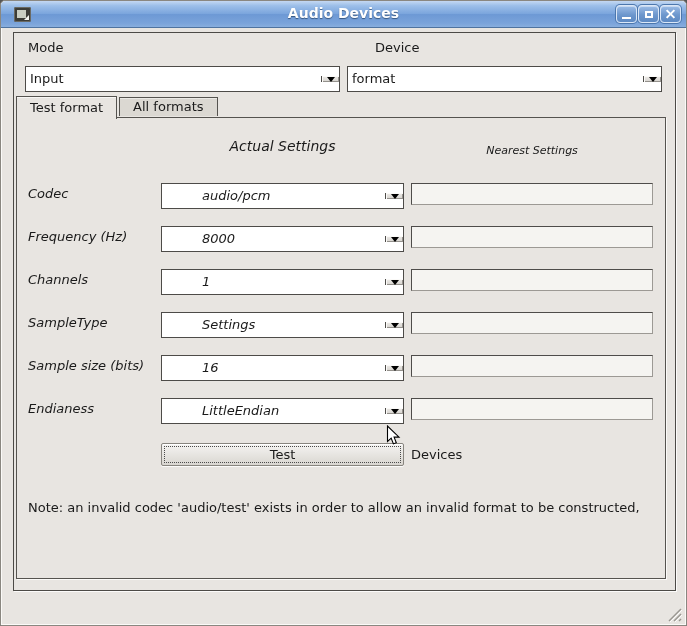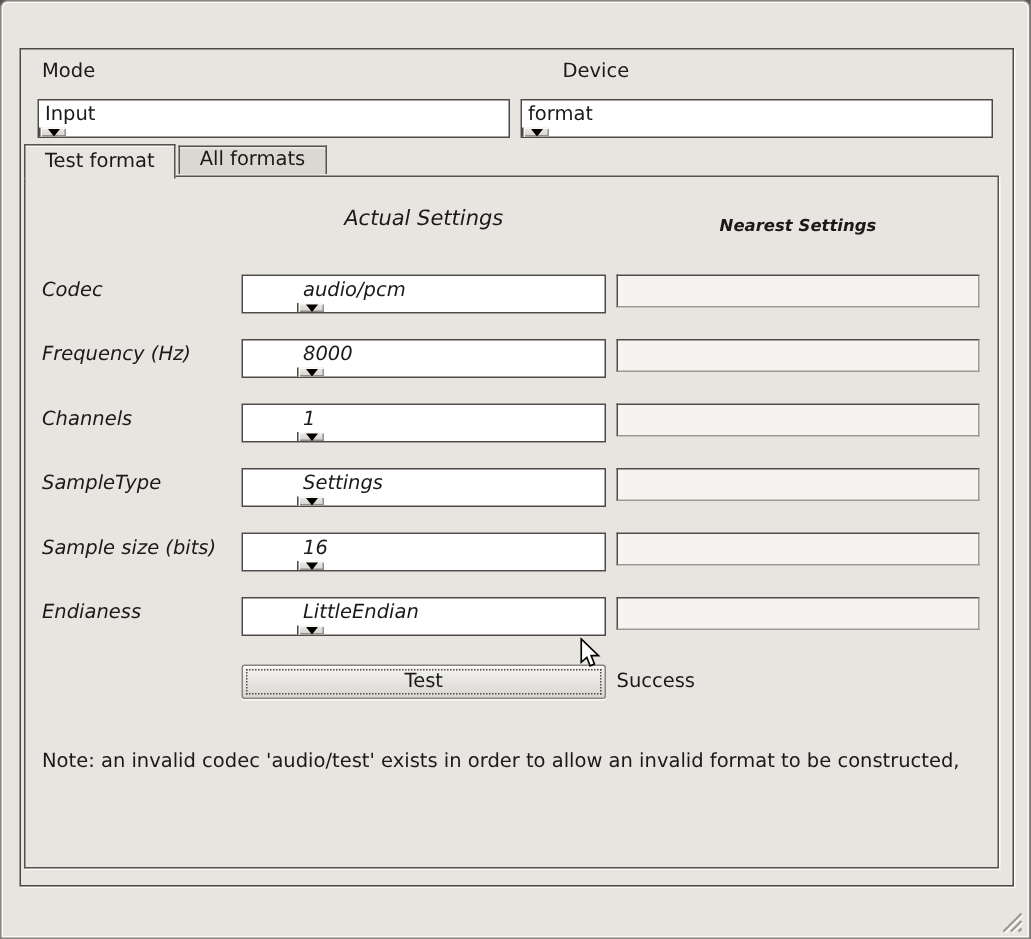--- a/index.html
+++ b/index.html
@@ -50,21 +50,21 @@
   .client{position:absolute;left:0;top:27px;right:0;bottom:0;}
   .outer-frame{
     position:absolute;left:12px;top:4px;width:663px;height:559px;
     border:1px solid #4c4a46;
     box-shadow:1px 1px 0 #fcfbfa;
   }
   .field-label{position:absolute;white-space:nowrap;}
   
   .combo{
     position:absolute;height:26px;background:var(--field-white,#fff);
-    border:1px solid #4d4b48;display:flex;align-items:flex-start;flex-direction:column;
+    border:1px solid #4d4b48;display:flex;align-items:center;
   }
   .combo-text{flex:1;padding-left:4px;line-height:20px;white-space:nowrap;overflow:hidden;}
   .combo-btn{
     width:18px;border-left:1px solid #4d4b48;
     background:linear-gradient(to bottom,#edebe8,#d6d3ce);
     box-shadow:inset 1px 1px 0 #fbfaf8,inset -1px -1px 0 #94918c;
     display:flex;align-items:center;justify-content:center;
   }
   .combo-arrow{width:0;height:0;border-left:4px solid transparent;
     border-right:4px solid transparent;border-top:5px solid #000;margin-top:1px;}
@@ -85,21 +85,21 @@
     box-shadow:inset 0 1px 0 #eceae6;margin-left:2px;
   }
   .pane{
     position:absolute;left:2px;top:84px;width:650px;height:462px;
     border:1px solid #55534f;box-shadow:1px 1px 0 #fbfaf8;
     background:var(--window-bg,#e8e5e1);z-index:2;
   }
   .hdr-actual{position:absolute;left:144px;width:243px;top:20px;text-align:center;
     font-style:italic;font-size:14px;}
   .hdr-nearest{position:absolute;left:394px;width:242px;top:26px;text-align:center;
-    font-style:italic;font-weight:bold;font-size:11px;}
+    font-style:italic;font-weight:normal;font-size:11px;}
   .form-row{position:absolute;left:0;right:0;height:22px;font-style:italic;}
   .form-row .row-label{position:absolute;left:11px;top:3px;}
   .form-row .combo{left:144px;width:243px;padding-left:36px;}
   .form-row .nearest-field{left:394px;width:242px;}
   
   .test-button{
     position:absolute;left:144px;top:325px;width:243px;height:23px;
     background:linear-gradient(to bottom,#f5f4f2 0%,#e7e5e1 50%,#d9d6d1 100%);
     border:1px solid #88857f;border-radius:2px;
     box-shadow:0 1px 0 #fbfaf9,inset 0 1px 0 #fff;
@@ -112,20 +112,36 @@
   .note span{display:block;}
   
   .cursor{position:absolute;left:385px;top:424px;z-index:9;}
   .resize-grip{position:absolute;right:4px;bottom:3px;}
 </style>
 </head>
 <body>
 
 <div class="window">
 
+  <div class="titlebar">
+    <div class="titlebar-icon">
+      <div class="inner"></div>
+      <div class="fold"></div>
+    </div>
+    <div class="titlebar-title">Audio Devices</div>
+    <div class="winbtn min" title="minimize">
+        <span class="glyph-min"></span>
+      </div>
+    <div class="winbtn max" title="maximize">
+        <span class="glyph-max"></span>
+      </div>
+    <div class="winbtn close" title="close">
+        <span class="glyph-close"></span>
+      </div>
+  </div>
 
   <div class="client">
     <div class="outer-frame">
 
       <span class="field-label" style="left:14px;top:7px;">Mode</span>
       <div class="combo" style="left:11px;top:33px;width:315px;">
         <span class="combo-text">Input</span>
         <span class="combo-btn">
             <span class="combo-arrow"></span>
           </span>
@@ -208,21 +224,21 @@
                 </span>
     </div>
     <div class="nearest-field"></div>
   </div>
           </div>
 
         <div class="test-button">
           <span>Test</span>
           <span class="focus-ring"></span>
         </div>
-        <span class="success-label">Success</span>
+        <span class="success-label">Devices</span>
 
         <div class="note">
           <span>Note: an invalid codec 'audio/test' exists in order to allow an invalid format to be constructed,</span>
         </div>
       </div>
 
     </div>
 
     <svg class="resize-grip" width="16" height="16">
       <path d="M15 3 L3 15" stroke="#9a9791" stroke-width="1.5" fill="none"></path>

